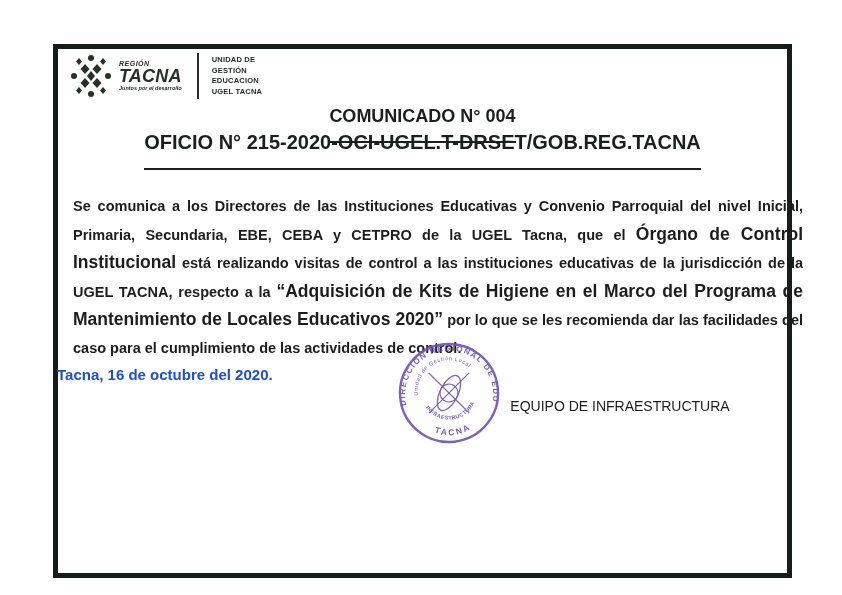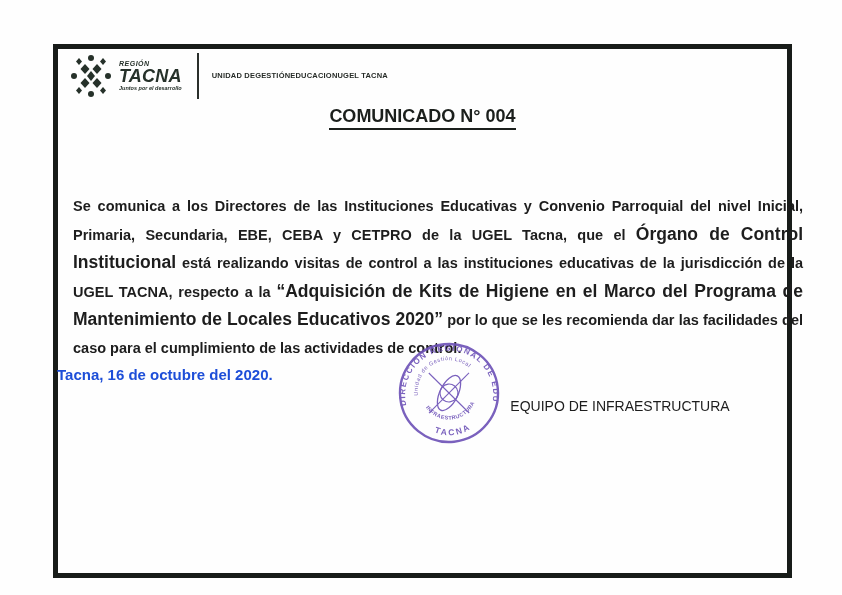--- a/index.html
+++ b/index.html
@@ -25,30 +25,30 @@
     position:absolute;left:70px;top:50px;
     display:flex;align-items:center;gap:7px;
     height:52px;
   }
   .logo-icon{width:42px;height:48px;flex:0 0 auto;}
   .logo-wordmark{display:flex;flex-direction:column;line-height:1;color:#26312a;}
   .logo-region{font-size:7px;font-weight:700;letter-spacing:.5px;font-style:italic;}
   .logo-tacna{font-size:18px;font-weight:800;letter-spacing:.2px;font-style:italic;}
   .logo-tagline{font-size:5.5px;font-style:italic;font-weight:600;margin-top:1px;}
   .logo-divider{width:2px;height:46px;background:#2a2f2b;margin:0 6px 0 8px;}
-  .unit-block{display:flex;justify-content:flex-end;color:#262b27;}
+  .unit-block{display:flex;flex-direction:column;justify-content:flex-end;color:#262b27;}
   .unit-line{font-size:7.5px;font-weight:700;line-height:10.5px;letter-spacing:.2px;}
   
   .title1, .title2{
     position:absolute;left:53px;width:739px;text-align:center;
     font-weight:700;color:#1b1f1c;
   }
   .title1{top:106px;font-size:18px;}
   .title2{top:131px;font-size:20px;}
-  .underline{display:inline-block;border-bottom:2.5px solid #1b1f1c;padding-bottom:1px;}
+  .underline{display:inline-block;border-bottom:2.5px solid #1b1f1c;padding-bottom:14px;}
   
   .body-text{
     position:absolute;left:57px;top:177px;width:730px;
     font-size:14.5px;font-weight:700;line-height:27.5px;
     text-align:justify;color:#1d1d1d;margin:16px;
   }
   .emphasis{font-size:17.5px;font-weight:700;}
   
   .date-line{
     position:absolute;left:57px;top:366px;
@@ -99,20 +99,23 @@
       <span class="unit-line">UNIDAD DE</span>
       <span class="unit-line">GESTIÓN</span>
       <span class="unit-line">EDUCACION</span>
       <span class="unit-line">UGEL TACNA</span>
     </div>
   </div>
 
   <div class="title1">
     <span class="underline">COMUNICADO N° 004</span>
   </div>
+  <div class="title2">
+    <span class="underline">OFICIO N° 215-2020-OCI-UGEL.T-DRSET/GOB.REG.TACNA</span>
+  </div>
 
   <p class="body-text"><span>Se comunica a los Directores de las Instituciones Educativas y Convenio Parroquial del nivel Inicial, Primaria, Secundaria, EBE, CEBA y CETPRO de la UGEL Tacna, que el </span><span class="emphasis">Órgano de Control Institucional</span><span> está realizando visitas de control a las instituciones educativas de la jurisdicción de la UGEL TACNA, respecto a la </span><span class="emphasis">“Adquisición de Kits de Higiene en el Marco del Programa de Mantenimiento de Locales Educativos 2020”</span><span> por lo que se les recomienda dar las facilidades del caso para el cumplimiento de las actividades de control.</span></p>
 
   <div class="date-line">Tacna, 16 de octubre del 2020.</div>
 
   <svg class="stamp" viewBox="0 0 104 104" xmlns="http://www.w3.org/2000/svg">
     <defs>
       <path id="arcTop" d="M 9,63 A 44,44 0 1 1 95,63" fill="none"></path>
       <path id="arcBottom" d="M 14,64 A 39,39 0 0 0 90,64" fill="none"></path>
       <path id="arcInner1" d="M 22,58 A 31,31 0 1 1 82,58" fill="none"></path>

